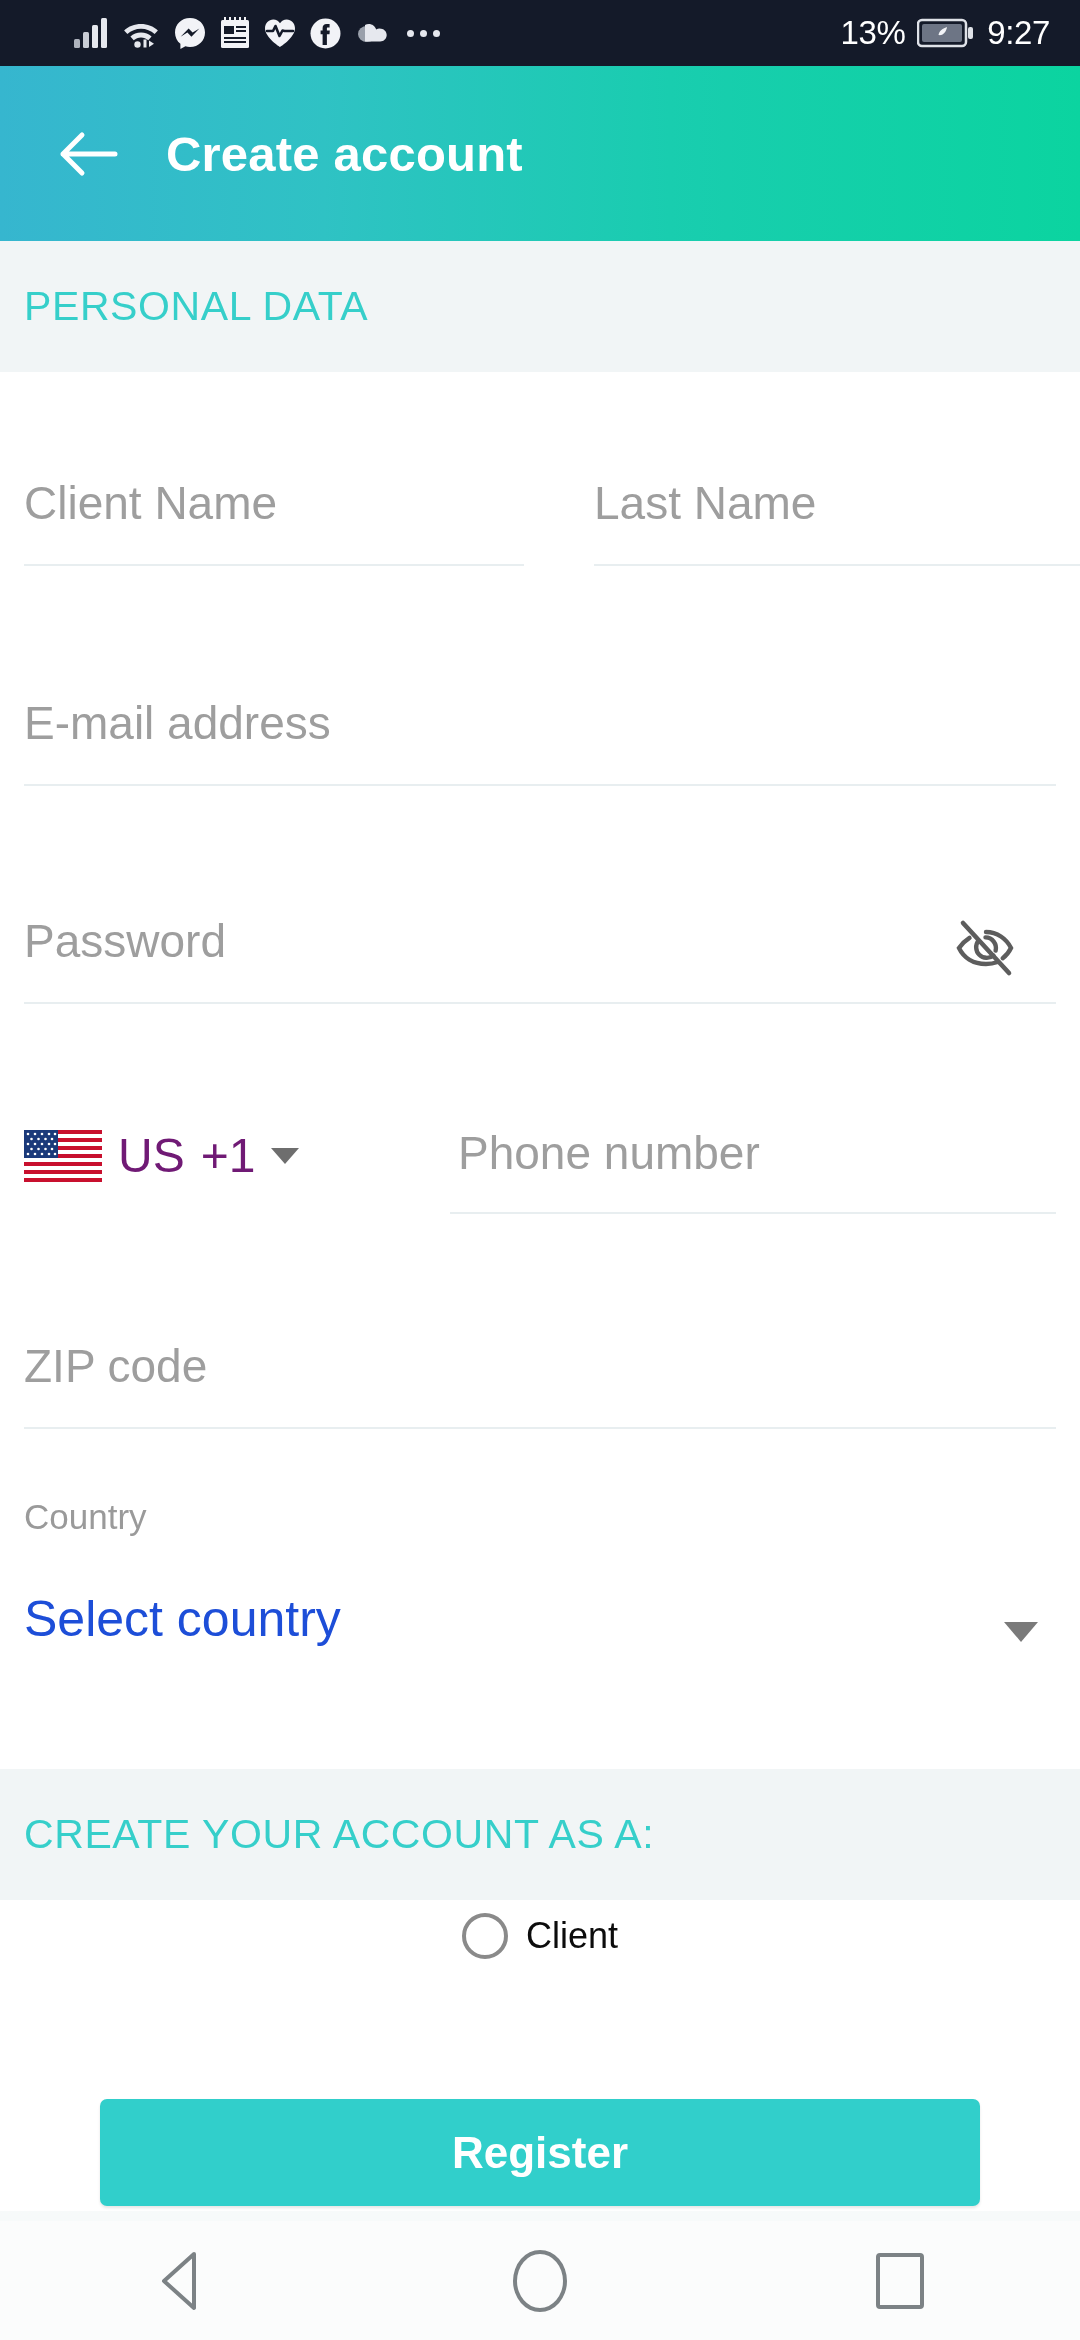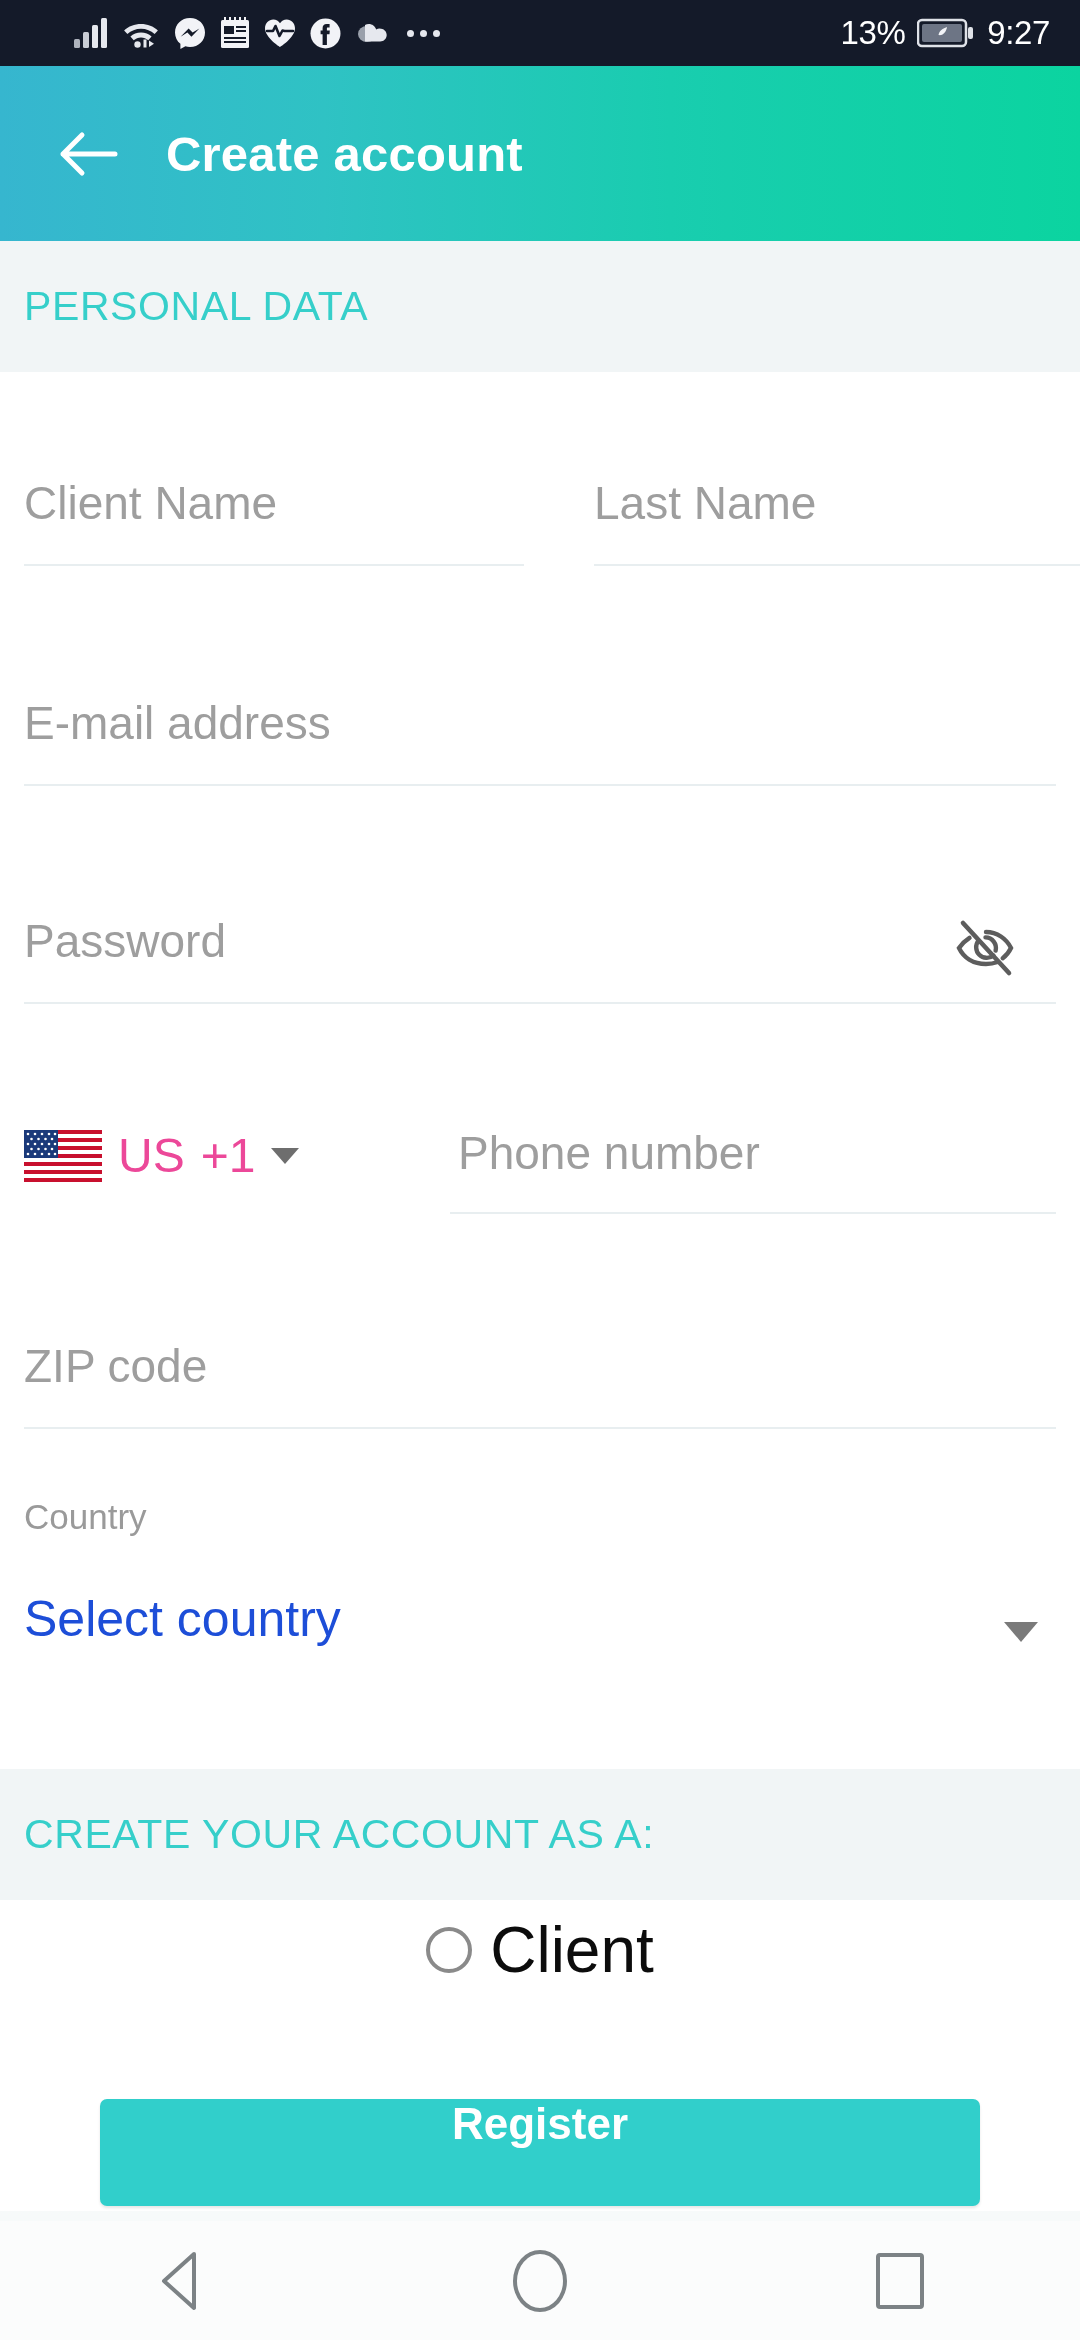--- a/index.html
+++ b/index.html
@@ -67,21 +67,21 @@
     position:absolute; left:0; bottom:0; height:2px; background:#e8eef0;
   }
 
   .eye-btn {
     position:absolute; width:80px; height:80px;
     display:flex; align-items:center; justify-content:center; cursor:pointer;
   }
 
   
   .flag { width:78px; height:52px; display:block; }
-  .cc-text { font-size:48px; color:#ec4899; }
+  .cc-text { font-size:48px; color:#701a75; }
   .caret-sm {
     width:0; height:0; border-left:14px solid transparent;
     border-right:14px solid transparent; border-top:16px solid #6e6e6e;
   }
   .caret-lg {
     width:0; height:0; border-left:17px solid transparent;
     border-right:17px solid transparent; border-top:20px solid #7a7a7a;
   }
 
   .country-label { color:#9a9a9a; font-size:35px; }
@@ -90,27 +90,27 @@
   
   .radio-row {
     position:absolute; top:1913px; left:0; width:1080px;
     display:flex; align-items:center; justify-content:center; gap:85px;
   }
   .radio-opt { display:flex; align-items:center; gap:18px; cursor:pointer; }
   .radio-circle {
     width:46px; height:46px; border:4px solid #8a8a8a; border-radius:50%;
     background:#fff; flex:none;
   }
-  .radio-label { font-size:64px; color:#0c0c0c; }
+  .radio-label { font-size:36px; color:#0c0c0c; }
 
   
   .register-btn {
     position:absolute; top:2099px; left:100px; width:880px; height:107px;
     background:#31cfcb; border-radius:7px;
-    display:flex; align-items:flex-start; justify-content:center;
+    display:flex; align-items:center; justify-content:center;
     cursor:pointer;
     box-shadow:0 2px 3px rgba(0,0,0,0.10);
   }
   .register-label { color:#ffffff; font-size:44px; font-weight:bold; }
 
   .bottom-strip {
     position:absolute; top:2211px; left:0; width:1080px; height:10px; background:#f7fafa;
   }
 
   

